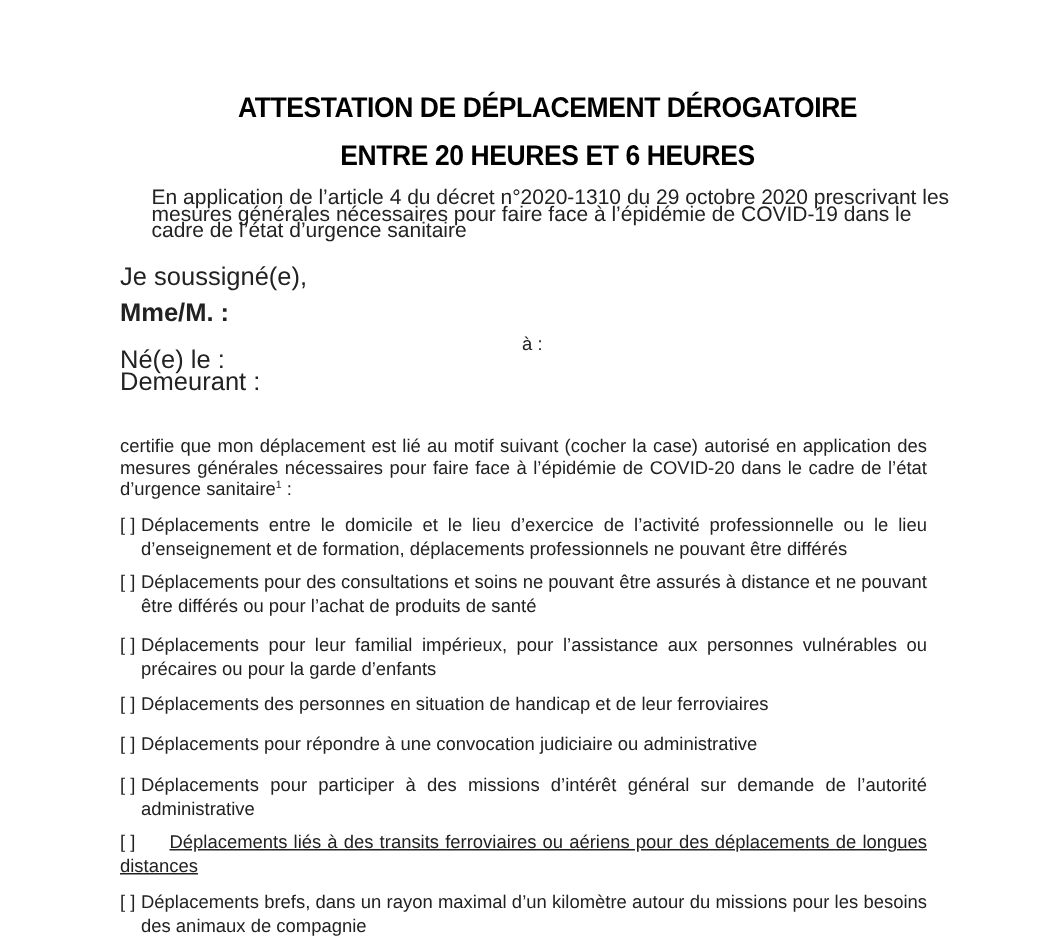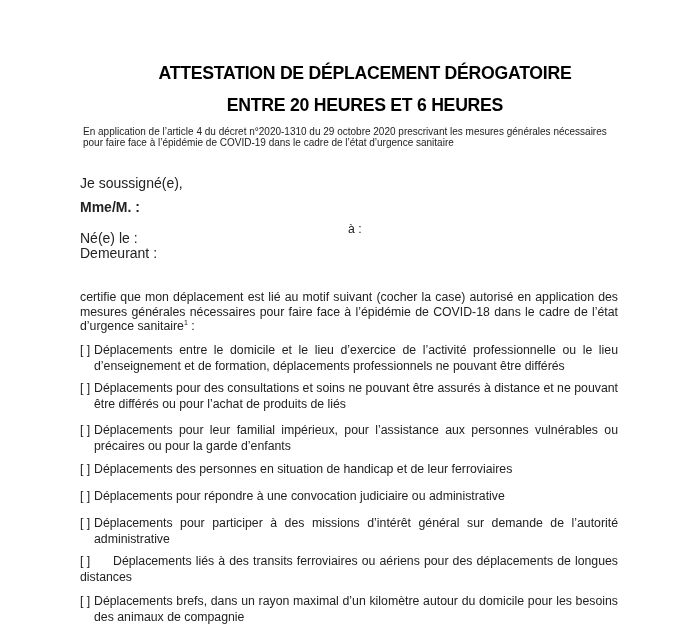--- a/index.html
+++ b/index.html
@@ -3,59 +3,59 @@
 <meta charset="utf-8">
 <style>
   html, body { margin: 0; padding: 0; background: #ffffff; }
   body { width: 695px; height: 630px; overflow: hidden; position: relative;
          font-family: "Liberation Sans", sans-serif; color: #1a1a1a; }
   .title { position: absolute; left: 0; width: 730px; text-align: center;
            font-family: "Liberation Sans", sans-serif; font-weight: bold;
            font-size: 19px; letter-spacing: -0.3px; color: #000; transform: scaleX(0.93); transform-origin: 365px 0; }
   .t1 { top: 62px; }
   .t2 { top: 94px; }
-  .preamble { position: absolute; left: 83px; top: 126px; width: 540px;
-              font-size: 10px; line-height: 11px; color: #222; }
-  .field { position: absolute; left: 80px; font-size: 14px; color: #222; }
+  .preamble { position: absolute; left: 101px; top: 126px; width: 540px;
+              font-size: 14px; line-height: 11px; color: #222; }
+  .field { position: absolute; left: 80px; font-size: 17px; color: #222; }
   .f1 { top: 175px; } .f2 { top: 199px; font-weight: bold; } .f3 { top: 230px; } .f4 { top: 245px; text-align: right; }
   .born-at { position: absolute; left: 348px; top: 222px; font-size: 12.3px; color: #222; }
   .certify { position: absolute; left: 80px; top: 290px; width: 538px;
              font-size: 12.3px; line-height: 14.5px; text-align: justify; color: #222; }
   .certify sup { font-size: 7px; vertical-align: 5px; line-height: 0; }
   .item { position: absolute; left: 80px; width: 538px; font-size: 12.3px;
           line-height: 15.5px; color: #222; }
   .item .box { position: absolute; left: 0; top: 0; width: 20px; }
   .item .txt { display: block; margin-left: 14px; text-align: justify; text-align-last: left; }
-  .item.full .txt { margin-left: 0; text-indent: 33px; }
+  .item.full .txt { margin-left: 0; text-indent: 33px; text-decoration: underline; }
   .i1 { top: 343px; } .i2 { top: 381px; } .i3 { top: 423px; } .i4 { top: 462px; }
   .i5 { top: 489px; } .i6 { top: 516px; } .i7 { top: 554px; } .i8 { top: 594px; }
 </style>
 </head>
 <body>
 
 <div>
   <div class="title t1">ATTESTATION DE DÉPLACEMENT DÉROGATOIRE</div>
   <div class="title t2">ENTRE 20 HEURES ET 6 HEURES</div>
   <div class="preamble">En application de l’article 4 du décret n°2020-1310 du 29 octobre 2020 prescrivant les mesures générales nécessaires pour faire face à l’épidémie de COVID-19 dans le cadre de l’état d’urgence sanitaire</div>
 
   <div class="field f1">Je soussigné(e),</div>
   <div class="field f2">Mme/M. :</div>
   <div class="field f3">Né(e) le :</div>
   <div class="born-at">à :</div>
   <div class="field f4">Demeurant :</div>
 
-  <div class="certify"><span>certifie que mon déplacement est lié au motif suivant (cocher la case) autorisé en application des mesures générales nécessaires pour faire face à l’épidémie de COVID-18 dans le cadre de l’état d’urgence sanitaire</span><sup>1</sup><span> :</span></div>
+  <div class="certify"><span>certifie que mon déplacement est lié au motif suivant (cocher la case) autorisé en application des mesures générales nécessaires pour faire face à l’épidémie de COVID-20 dans le cadre de l’état d’urgence sanitaire</span><sup>1</sup><span> :</span></div>
 
   <div class="item i1">
     <span class="box">[ ]</span>
     <span class="txt">Déplacements entre le domicile et le lieu d’exercice de l’activité professionnelle ou le lieu d’enseignement et de formation, déplacements professionnels ne pouvant être différés</span>
   </div>
   <div class="item i2">
     <span class="box">[ ]</span>
-    <span class="txt">Déplacements pour des consultations et soins ne pouvant être assurés à distance et ne pouvant être différés ou pour l’achat de produits de liés</span>
+    <span class="txt">Déplacements pour des consultations et soins ne pouvant être assurés à distance et ne pouvant être différés ou pour l’achat de produits de santé</span>
   </div>
   <div class="item i3">
     <span class="box">[ ]</span>
     <span class="txt">Déplacements pour leur familial impérieux, pour l’assistance aux personnes vulnérables ou précaires ou pour la garde d’enfants</span>
   </div>
   <div class="item i4">
     <span class="box">[ ]</span>
     <span class="txt">Déplacements des personnes en situation de handicap et de leur ferroviaires</span>
   </div>
   <div class="item i5">
@@ -65,15 +65,15 @@
   <div class="item i6">
     <span class="box">[ ]</span>
     <span class="txt">Déplacements pour participer à des missions d’intérêt général sur demande de l’autorité administrative</span>
   </div>
   <div class="item full i7">
     <span class="box">[ ]</span>
     <span class="txt">Déplacements liés à des transits ferroviaires ou aériens pour des déplacements de longues distances</span>
   </div>
   <div class="item i8">
     <span class="box">[ ]</span>
-    <span class="txt">Déplacements brefs, dans un rayon maximal d’un kilomètre autour du domicile pour les besoins des animaux de compagnie</span>
+    <span class="txt">Déplacements brefs, dans un rayon maximal d’un kilomètre autour du missions pour les besoins des animaux de compagnie</span>
   </div>
 </div>
 
 </body></html>

